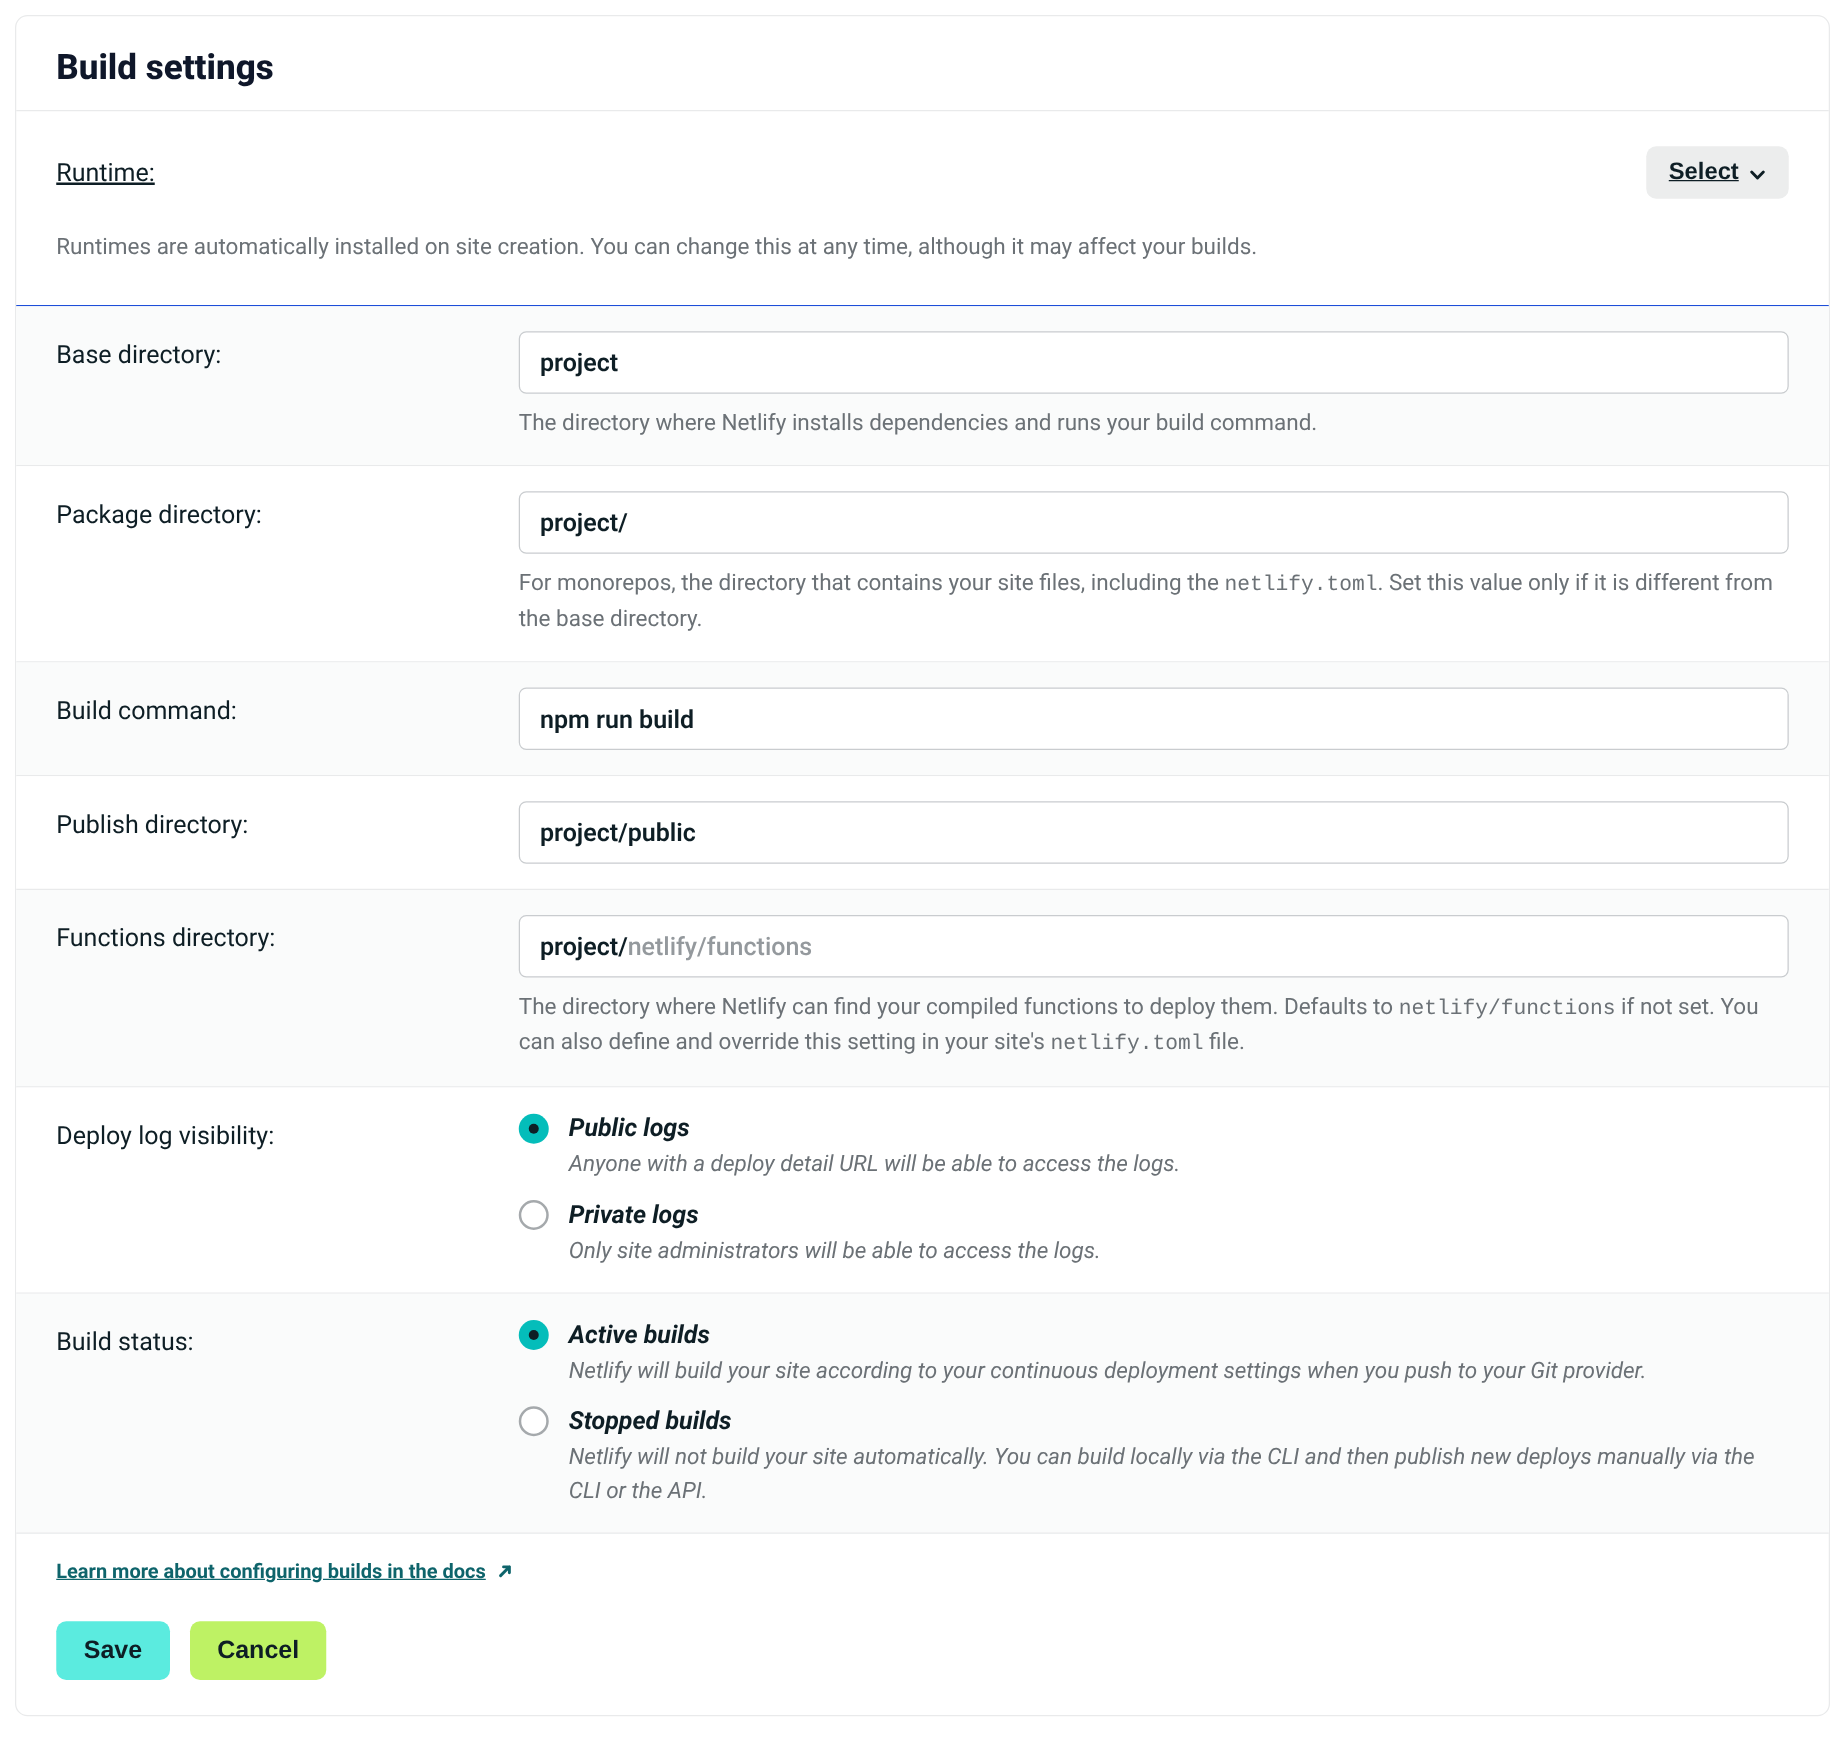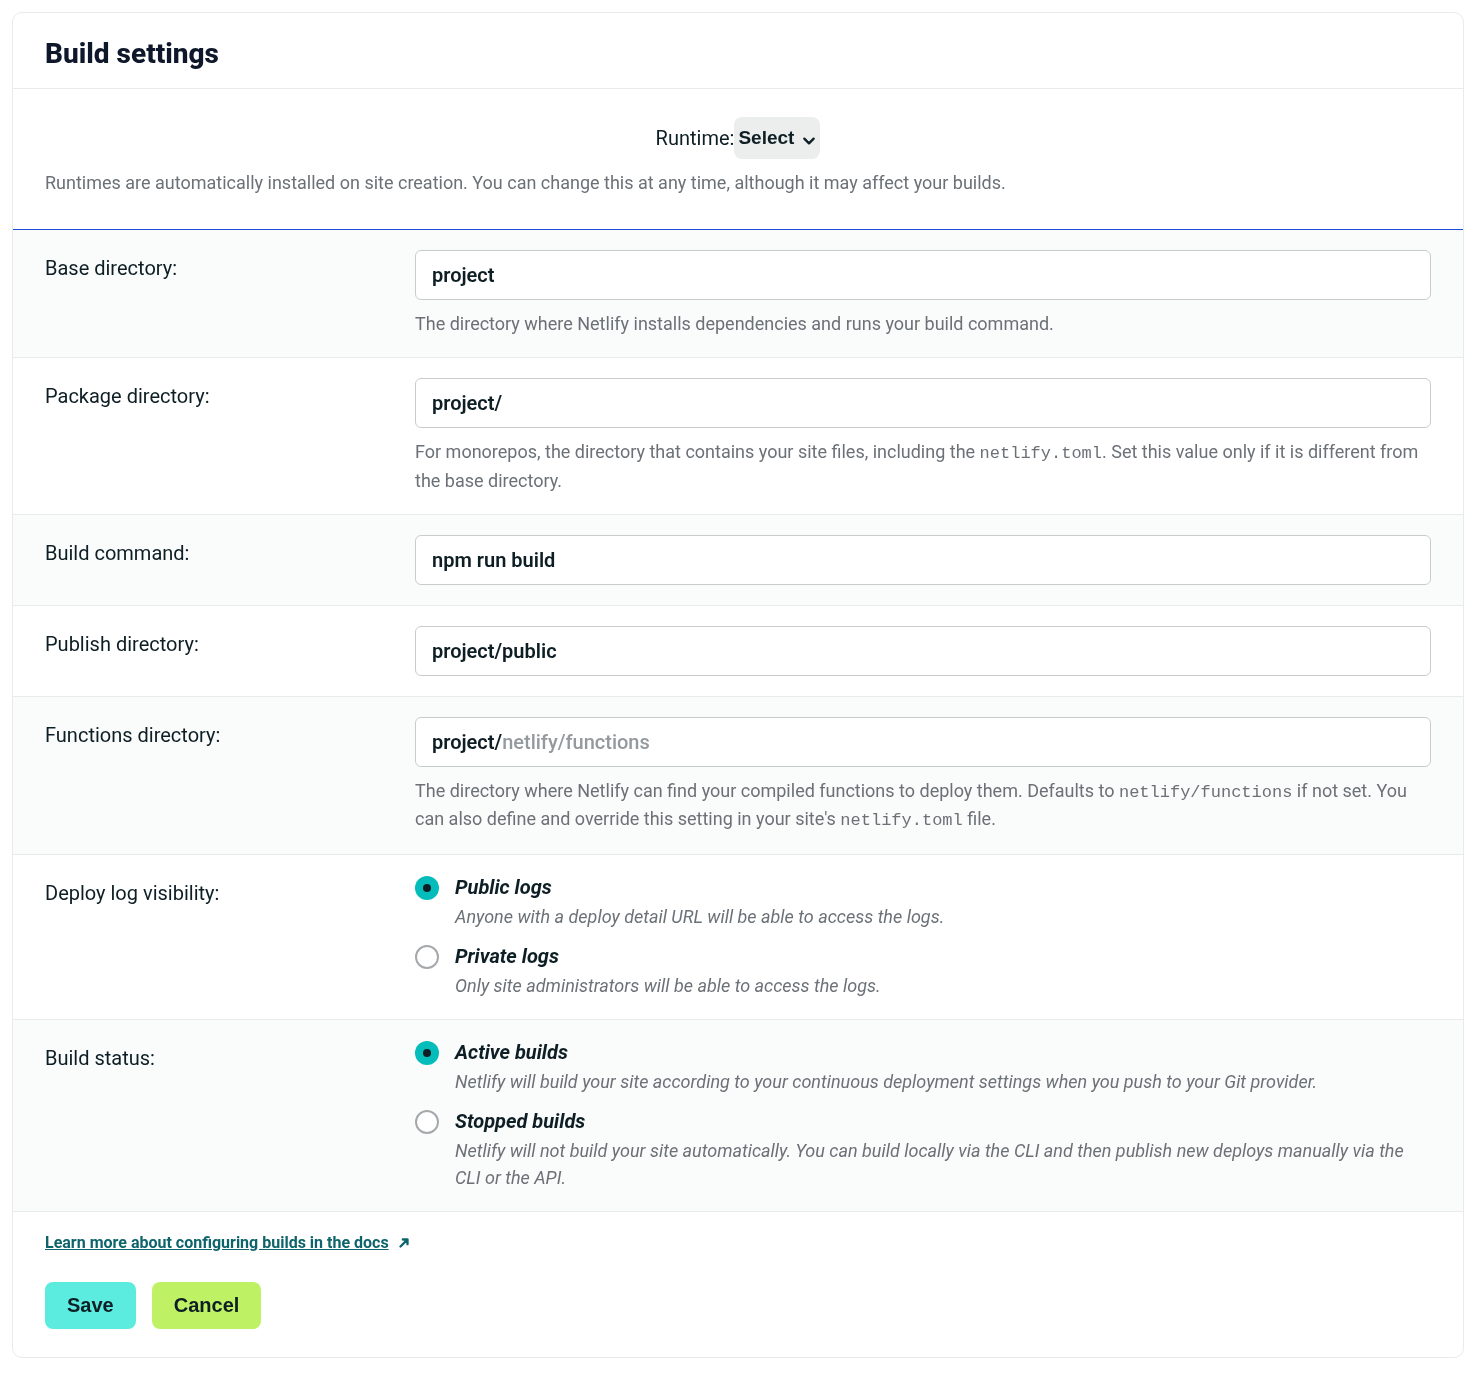--- a/index.html
+++ b/index.html
@@ -28,47 +28,48 @@
   .section-title {
     font-size: 28px;
     font-weight: 800;
     color: #0f172a;
   }
   .runtime-block {
     padding: 28px 32px 36px 32px;
   }
   .runtime-row {
     display: flex;
-    justify-content: center;
-    align-items: center;
+    justify-content: space-between;
+    align-items: center;
+    text-decoration: underline;
   }
   .runtime-label {
     font-size: 20px;
     color: #0e1e25;
   }
   .select-btn {
     background: #eceded;
     border: none;
     border-radius: 8px;
-    padding: 10px 4px;
+    padding: 10px 18px;
     font-size: 19px;
     font-weight: 700;
     color: #0e1e25;
     cursor: pointer;
     display: inline-flex;
     align-items: center;
     gap: 8px;
   }
   .chevron-down {
     width: 14px;
     height: 14px;
     display: inline-block;
   }
   .runtime-help {
-    margin-top: 13px;
+    margin-top: 28px;
     font-size: 18px;
     color: #6b7176;
   }
   .form-rows {
     border-top: 1px solid #1d4ed8;
   }
   .form-row {
     display: flex;
     border-bottom: 1px solid #e9eaeb;
     padding: 20px 32px;

